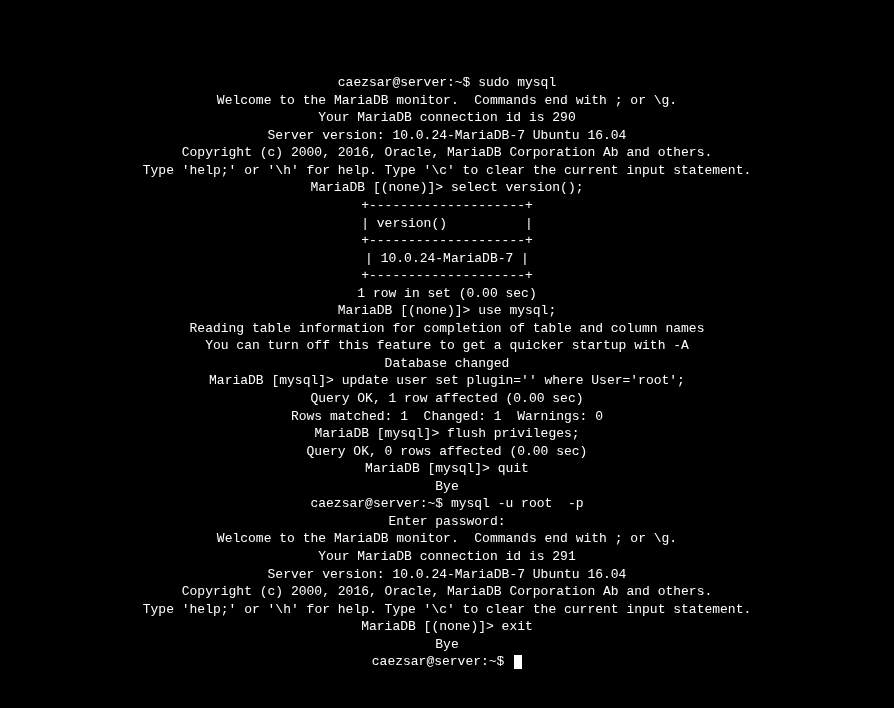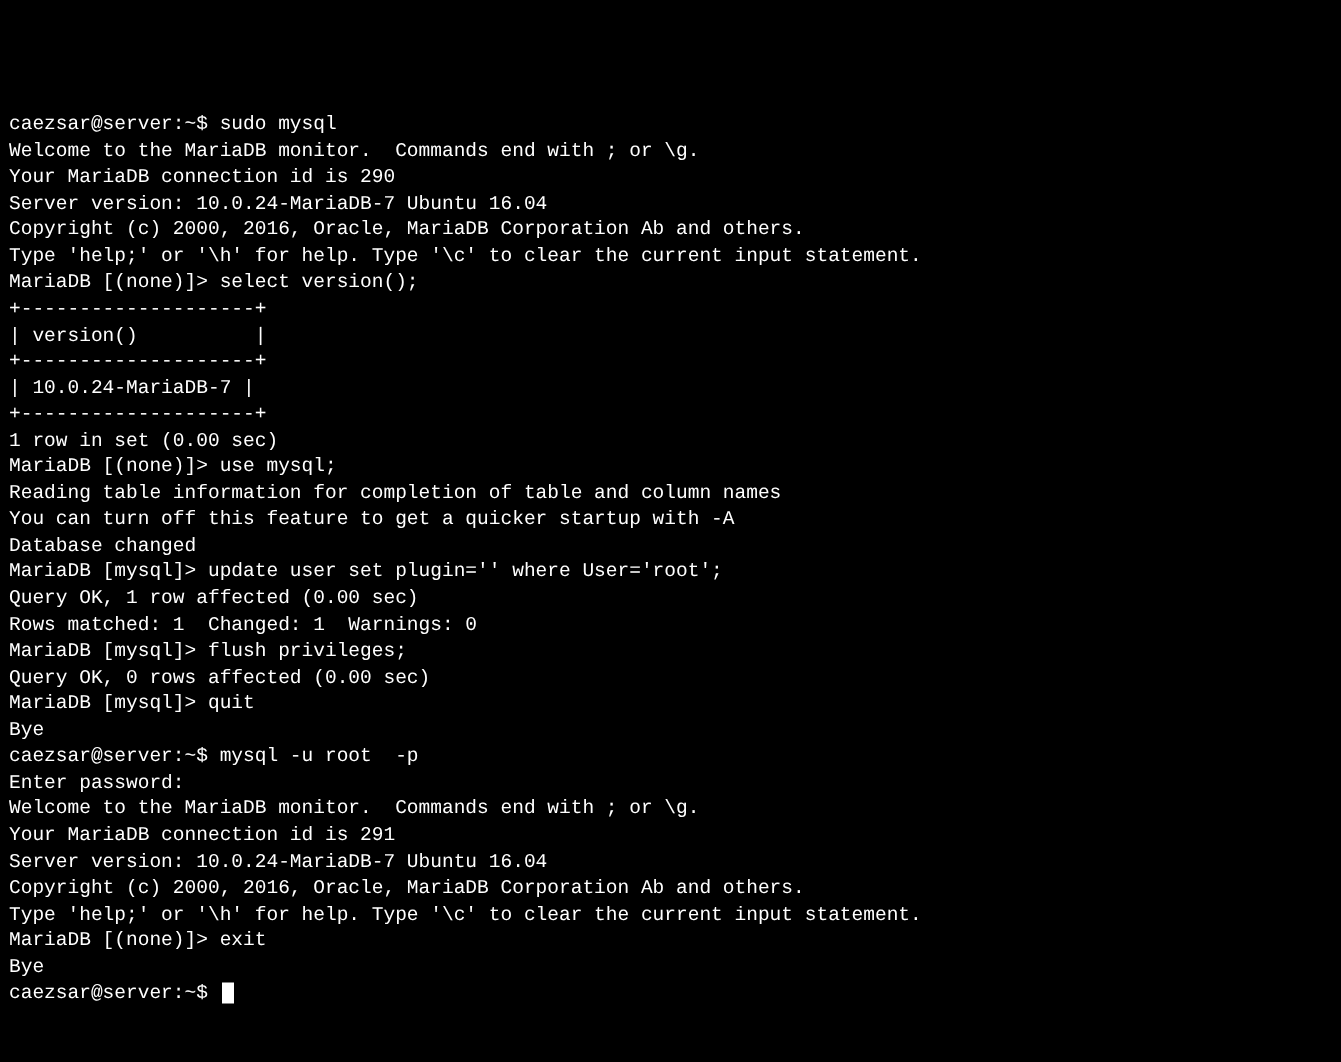--- a/index.html
+++ b/index.html
@@ -1,18 +1,19 @@
 <!DOCTYPE html>
 <html><head>
   <meta charset="utf-8">
   <style>
     * {
       margin: 0;
       padding: 0;
       box-sizing: border-box;
+      text-align: center;
     }
     body {
       background-color: #000000;
       color: #ffffff;
       font-family: "Courier New", Consolas, monospace;
       font-size: 13px;
       line-height: 1.35;
       padding: 4px 6px;
       width: 894px;
       height: 708px;

